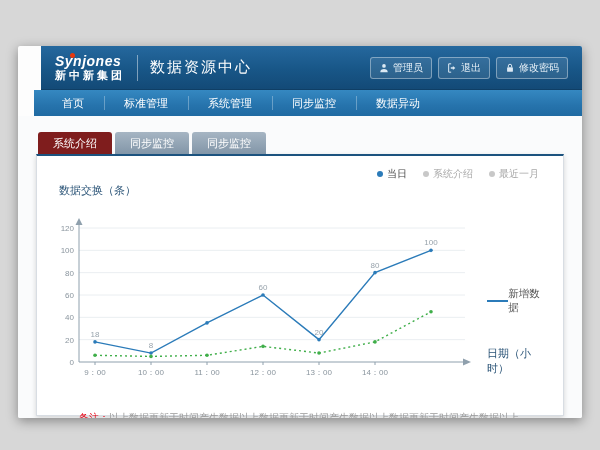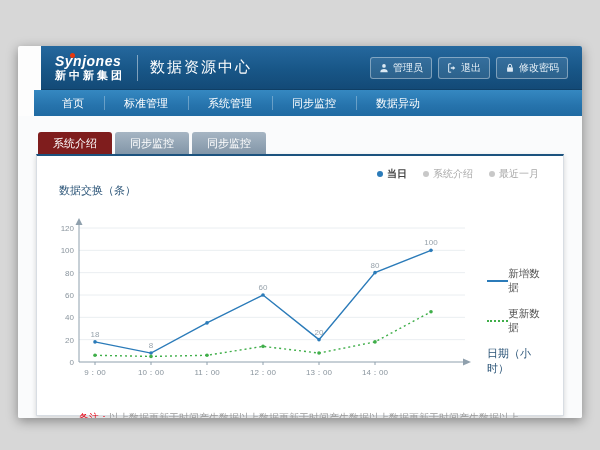--- a/index.html
+++ b/index.html
@@ -49,21 +49,21 @@
   .tab.active { background:#7f1d1d; }
   .tab.inactive { background:linear-gradient(180deg,#a6b5c3 0%, #8296a8 100%); }
 
   .panel {
     background:#fff; border:1px solid #d8dde3; border-top:2px solid #1c537f;
     box-shadow:0 2px 5px rgba(0,0,0,.16); padding:6px 14px 12px; height:262px;
   }
 
   .legend-top { display:flex; justify-content:flex-end; gap:16px; padding:5px 10px 2px; font-size:10px; }
   .lg-item { display:flex; align-items:center; cursor:pointer; }
-  .lg-item.active { color:#444;font-weight:bold; }
+  .lg-item.active { color:#444; }
   .lg-item.inactive { color:#a9a9a9; }
   .lg-dot { width:6px; height:6px; border-radius:50%; display:inline-block; margin-right:4px; background:#ccc; }
 
   .y-title { font-size:11px; color:#2c5578; margin:0 0 16px 8px; }
 
   .chart-row { display:flex; margin-top:2px; }
   .svg-wrap { width:432px; }
   .right-col { width:100px; position:relative; display:flex; flex-direction:column; justify-content:center; gap:12px; padding-left:4px; }
   .legend-line-item { display:flex; align-items:center; font-size:10.5px; color:#555; cursor:pointer; }
   .line-sample { width:22px; height:0; border-top:2px solid #999; display:inline-block; }
@@ -205,24 +205,20 @@
               <circle cx="268" cy="139.06666666666666" r="1.8" fill="#3fae49"></circle>
               <circle cx="324" cy="127.9" r="1.8" fill="#3fae49"></circle>
               <circle cx="380" cy="97.75" r="1.8" fill="#3fae49"></circle>
             </svg>
         </div>
         <div class="right-col">
           <span class="legend-line-item">
             <span class="line-sample" style="border-top: 2px solid rgb(43, 123, 185);"></span>
             <span>新增数据</span>
           </span>
-          <span class="legend-line-item">
-            <span class="line-sample" style="border-top: 2px dotted rgb(63, 174, 73);"></span>
-            <span>更新数据</span>
-          </span>
           <span class="x-title">日期（小时）</span>
         </div>
       </div>
 
       <div class="note">
         <span class="note-label">备注：</span><span>以上数据更新于时间产生数据以上数据更新于时间产生数据以上数据更新于时间产生数据以上数据更新于时间产生数据以上数据更新于</span>
       </div>
 
     </div>
   </div>

